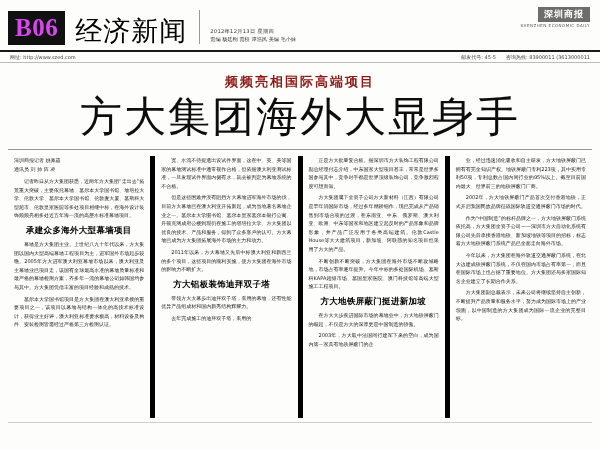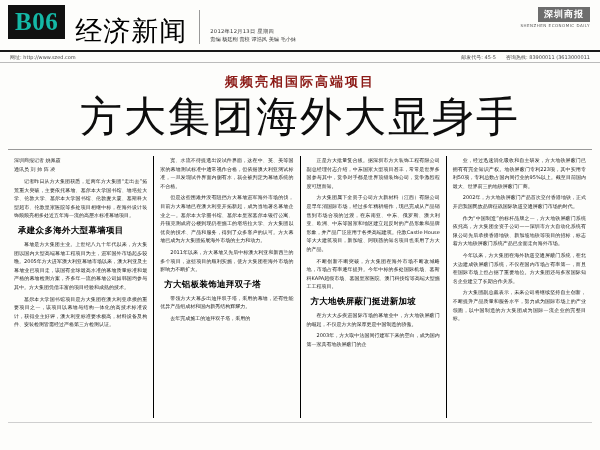--- a/index.html
+++ b/index.html
@@ -28,28 +28,28 @@
     position: relative;
     height: 52px;
     border-bottom: 2px solid #1a1a1a;
     display: flex;
     align-items: flex-end;
     padding: 0 8px 2px 8px;
     box-sizing: border-box;
   }
   .page-num {
     background: #111;
-    color: #14b8a6;
+    color: #d946ef;
     font-family: "Liberation Serif", serif;
     font-weight: bold;
     font-size: 25px;
     line-height: 1;
     padding: 4px 7px 5px 7px;
     letter-spacing: 0.5px;
-    margin-bottom: 9px;
+    margin-bottom: 3px;
   }
   .section-title {
     font-family: "Liberation Serif", serif;
     font-weight: normal;
     font-size: 27px;
     line-height: 1;
     margin-left: 10px;
     margin-bottom: 3px;
     letter-spacing: 1px;
   }
@@ -145,34 +145,34 @@
     height: 272px;
   }
   .col {
     flex: 1;
     padding: 0 6px;
     box-sizing: border-box;
     overflow: hidden;
     position: relative;
   }
   .col + .col {
-    border-left: 1px solid #000000;
+    border-left: 5px solid #000000;
   }
   .byline {
     font-size: 5px;
     line-height: 1.7;
     color: #333;
     margin-bottom: 4px;
   }
   .sub {
     font-family: Liberation Sans, sans-serif;
     font-weight: bold;
     font-size: 8.5px;
     line-height: 1.3;
-    margin: 5px 0 4px 4px;
+    margin: 5px 0 4px 12px;
     letter-spacing: 0.3px;
   }
   p.para {
     font-size: 5px;
     line-height: 1.72;
     text-align: justify;
     margin: 0 0 3px 0;
     color: #1a1a1a;
     text-indent: 10px;
   }

